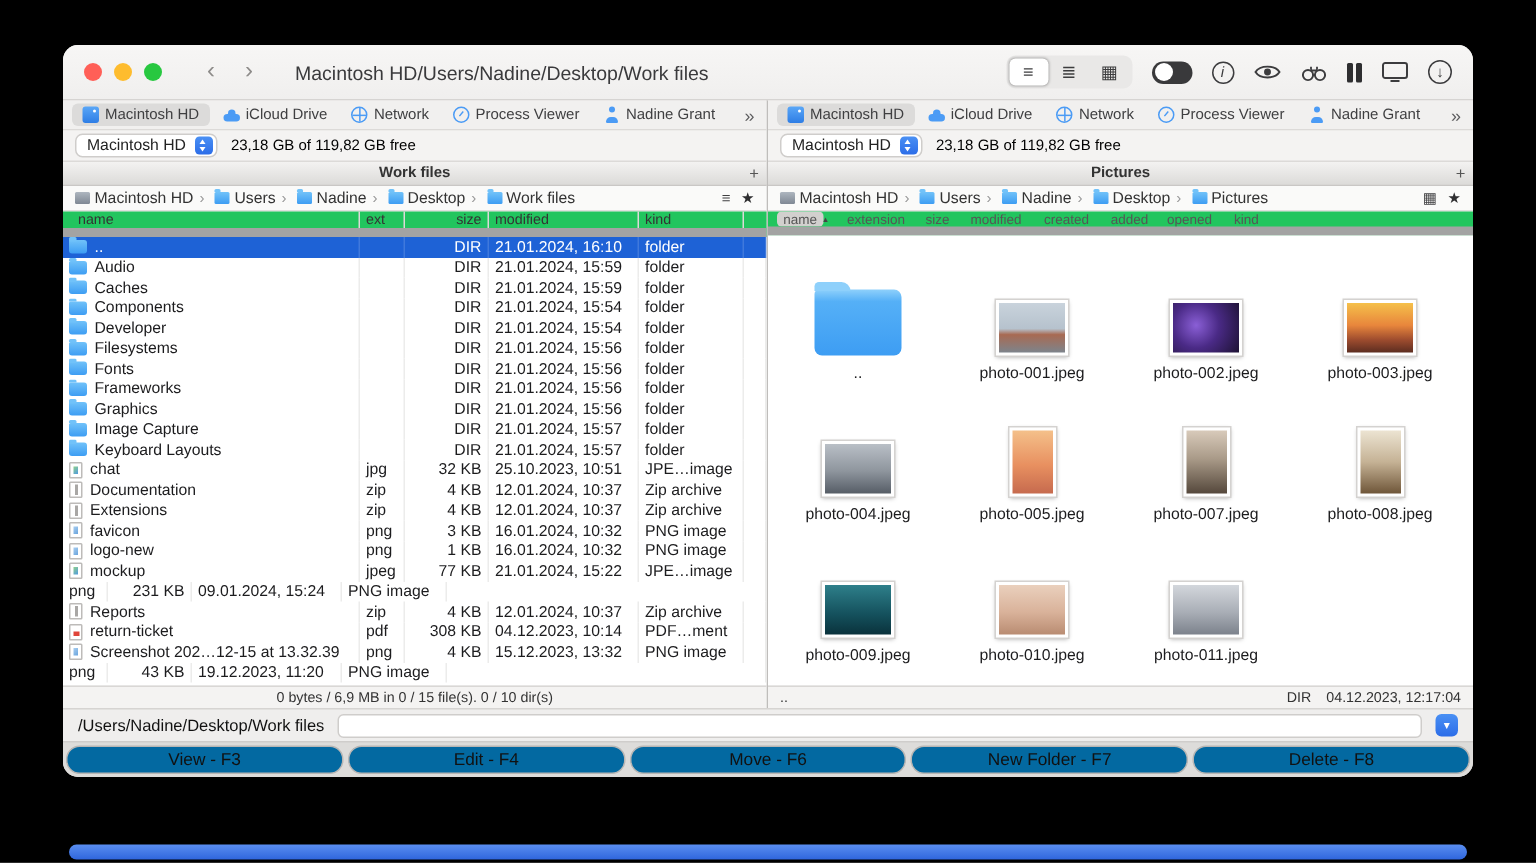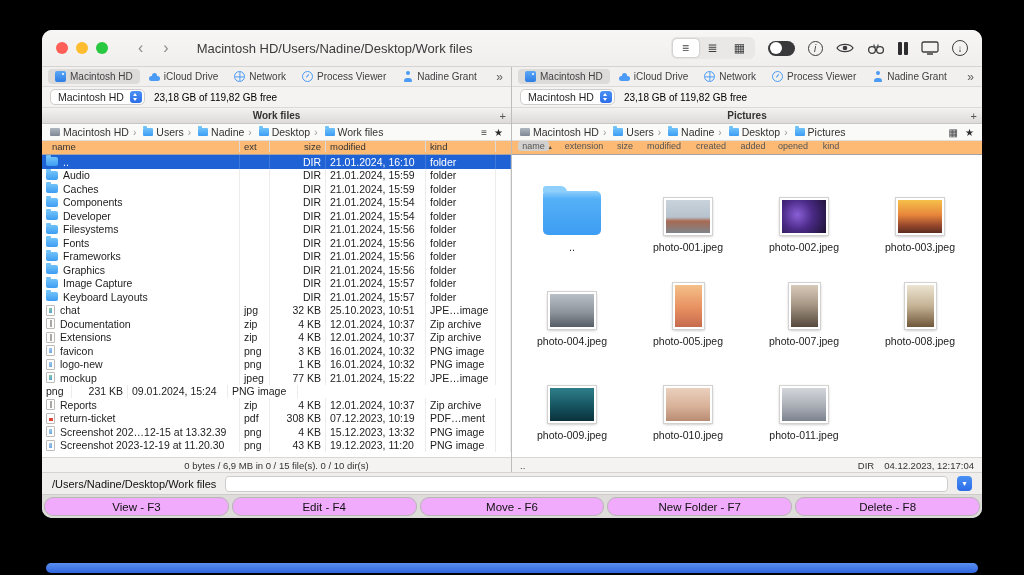--- a/index.html
+++ b/index.html
@@ -67,21 +67,21 @@
   .crumb{display:flex;align-items:center;gap:3px;padding:0 2px;white-space:nowrap}
   .crumb:not(:first-of-type)::before{content:'›';color:#999;margin-right:4px;font-size:10px}
   .bc-ic{width:10px;height:8px;border-radius:1px;background:linear-gradient(#71c2f9,#3d9df3);position:relative;flex:0 0 auto}
   .bc-ic::before{content:'';position:absolute;left:0;top:-1.8px;width:4px;height:2px;background:#71c2f9;border-radius:1px 1px 0 0}
   .bc-ic.drive{background:linear-gradient(#aeb6bf,#7f8894)}
   .bc-ic.drive::before{background:transparent}
   .bc-tools{margin-left:auto;display:flex;align-items:center;gap:7px;padding-right:2px}
   .bc-view{font-size:10px;color:#3f3f41}
   .bc-star{font-size:10px;color:#2e2e30}
 
-  .headers{flex:0 0 14px;background:#fdba74;border-bottom:1px solid #a3a3a3;display:flex;align-items:flex-start;font-size:9.5px;color:#333}
+  .headers{flex:0 0 14px;background:#22c55e;border-bottom:6px solid #a3a3a3;display:flex;align-items:flex-start;font-size:9.5px;color:#333}
   .hcol{display:flex;align-items:center;padding:0 4px;border-right:1px solid #dcdad8;overflow:hidden;white-space:nowrap}
   .headers::after{content:'';flex:1}
   .lheaders div:nth-of-type(1){flex:0 0 198px;padding-left:10px}
   .lheaders div:nth-of-type(2){flex:0 0 30px}
   .lheaders div:nth-of-type(3){flex:0 0 56px;justify-content:flex-end}
   .lheaders div:nth-of-type(4){flex:0 0 100px}
   .lheaders div:nth-of-type(5){flex:0 0 70px}
   .rheaders{color:#555;font-size:9px}
   .rheaders .hcol{border-right:none;justify-content:center}
   .rheaders div:nth-of-type(1){flex:0 0 46px}
@@ -129,21 +129,21 @@
   .statusbar{flex:0 0 15px;background:#f4f3f2;border-top:1px solid #d9d7d5;font-size:9.5px;color:#333;display:flex;align-items:center;justify-content:center;padding:0 8px;white-space:nowrap}
   .statusbar.rstatus{justify-content:flex-start;gap:10px}
   .rstatus .sp{flex:1}
 
   .cmdrow{flex:0 0 22px;background:#efeeed;border-top:1px solid #d6d4d2;display:flex;align-items:center;padding:0 10px;gap:9px}
   .cmdprompt{font-size:11px;color:#111;white-space:nowrap}
   .cmdinput{flex:1;height:16px;background:#fff;border:1px solid #cfcdcb;border-radius:4px;font:inherit;font-size:11px;padding:0 6px;color:#111;outline:none}
   .cmdbtn{flex:0 0 15px;width:15px;height:15px;border-radius:4px;background:linear-gradient(#4a90f4,#2c6de8);color:#fff;font-size:8px;display:flex;align-items:center;justify-content:center}
 
   .fkeys{flex:0 0 24px;background:#dddcda;display:flex;align-items:stretch;padding:2px;gap:3px;border-top:1px solid #cfcdcb}
-  .fkey{flex:1;background:#f0abfc;border:1px solid #b8b6b4;border-radius:9px;display:flex;align-items:center;justify-content:center;font-size:11.5px;color:#111}
+  .fkey{flex:1;background:#0369a1;border:1px solid #b8b6b4;border-radius:9px;display:flex;align-items:center;justify-content:center;font-size:11.5px;color:#111}
 
   .dock-bar{position:absolute;left:46px;right:46px;bottom:2px;height:10px;border-radius:6px;background:linear-gradient(#5a8ef0,#2f66dd)}
 </style>
 </head>
 <body>
 
 <div class="stage">
   <div class="window">
 
     <div class="titlebar">
@@ -532,42 +532,38 @@
               <div class="c c-end"></div>
             </div>
 
             <div class="row">
               <div class="c c-name">
                 <span class="fi pdf"></span>
                 <span>return-ticket</span>
               </div>
               <div class="c c-ext">pdf</div>
               <div class="c c-size">308 KB</div>
-              <div class="c c-mod">07.12.2023, 10:19</div>
+              <div class="c c-mod">04.12.2023, 10:14</div>
               <div class="c c-kind">PDF…ment</div>
               <div class="c c-end"></div>
             </div>
 
             <div class="row">
               <div class="c c-name">
                 <span class="fi png"></span>
                 <span>Screenshot 202…12-15 at 13.32.39</span>
               </div>
               <div class="c c-ext">png</div>
               <div class="c c-size">4 KB</div>
               <div class="c c-mod">15.12.2023, 13:32</div>
               <div class="c c-kind">PNG image</div>
               <div class="c c-end"></div>
             </div>
 
             <div class="row">
-              <div class="c c-name">
-                <span class="fi png"></span>
-                <span>Screenshot 2023-12-19 at 11.20.30</span>
-              </div>
               <div class="c c-ext">png</div>
               <div class="c c-size">43 KB</div>
               <div class="c c-mod">19.12.2023, 11:20</div>
               <div class="c c-kind">PNG image</div>
               <div class="c c-end"></div>
             </div>
           </div>
 
         <div class="statusbar">
           <span>0 bytes / 6,9 MB in 0 / 15 file(s). 0 / 10 dir(s)</span>

